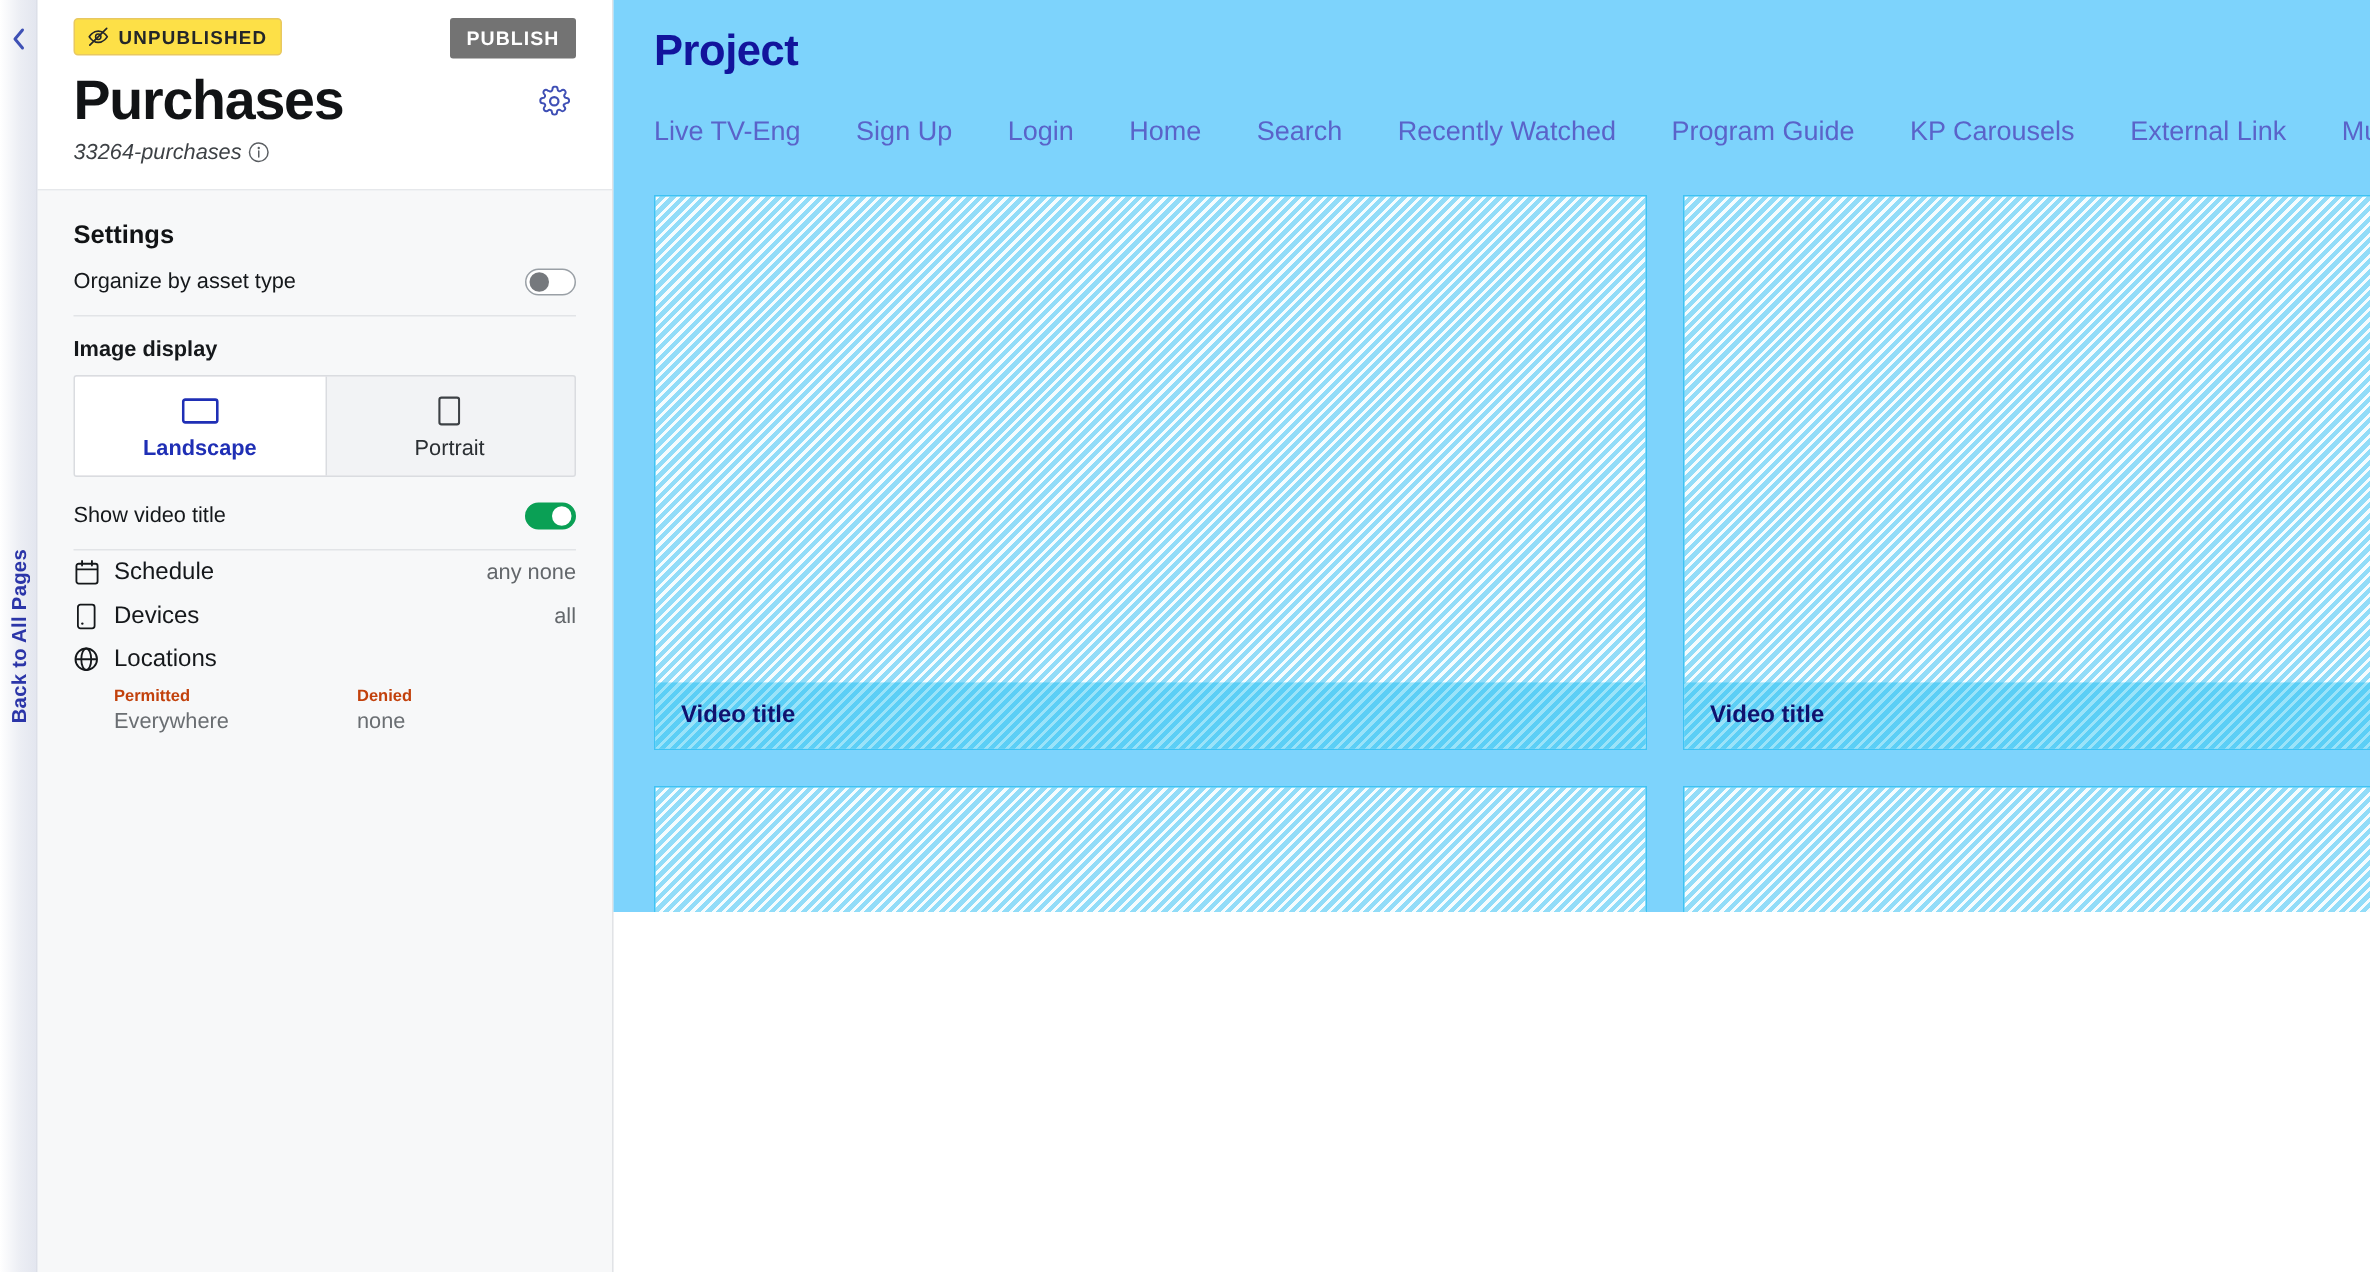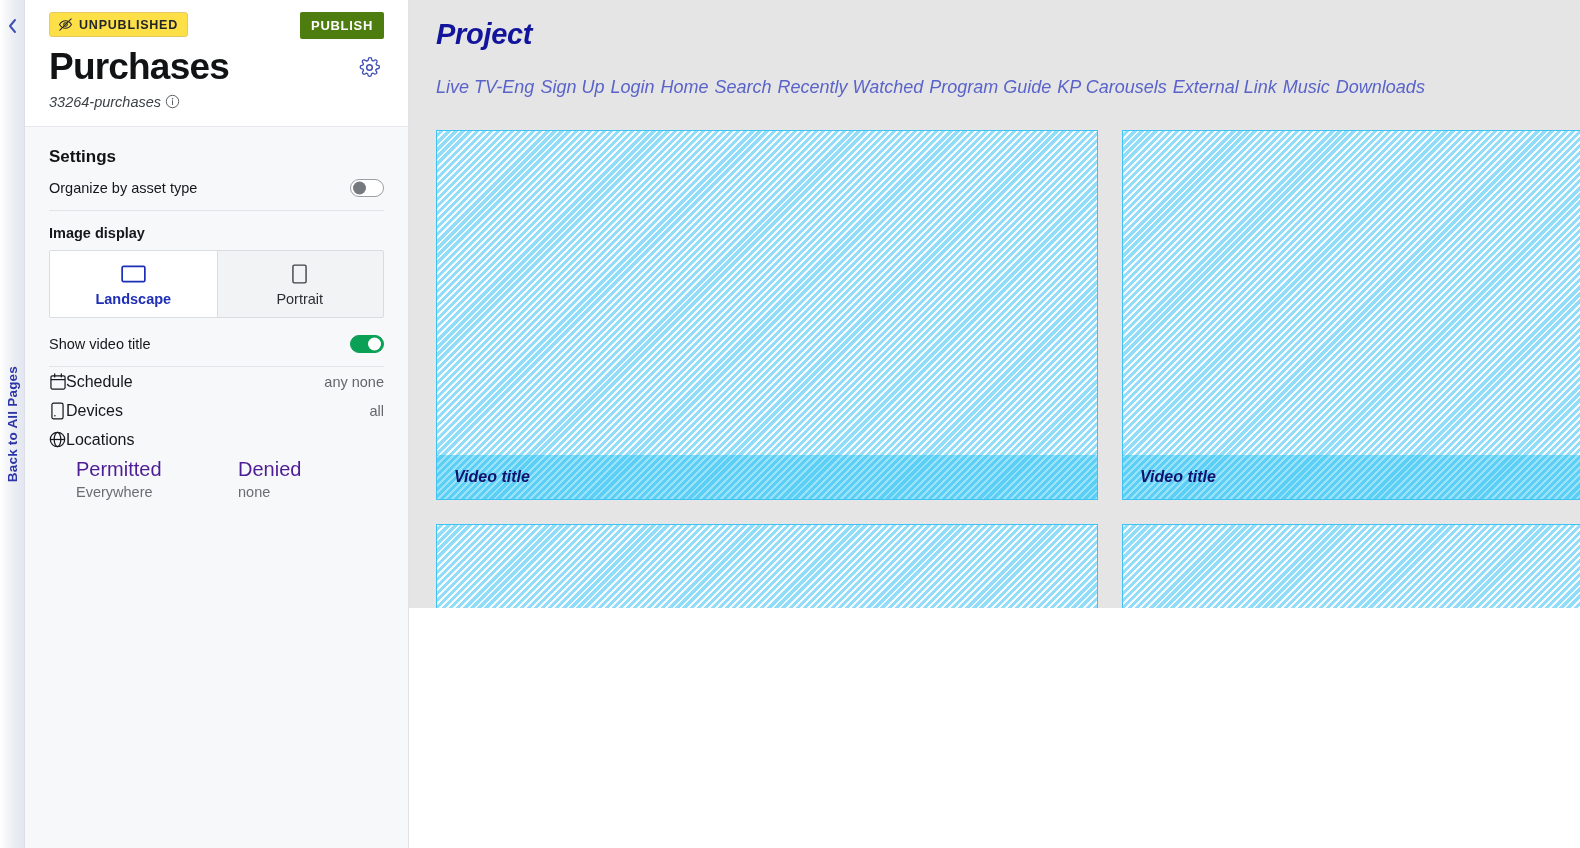--- a/index.html
+++ b/index.html
@@ -60,21 +60,21 @@
     background: #fde047;
     border: 1px solid #e8c860;
     border-radius: 3px;
     padding: 4px 9px 4px 8px;
     font-size: 12.5px; font-weight: 700;
     letter-spacing: 0.8px;
     color: #232629;
   }
   .badge svg { display: block; }
   .publish-btn {
-    background: #4d7c0f;
+    background: #737373;
     color: #ffffff;
     border: none;
     border-radius: 2px;
     font-family: inherit;
     font-size: 13px; font-weight: 700;
     letter-spacing: 0.7px;
     padding: 6px 11px;
     cursor: pointer;
   }
   .title-row { display: flex; align-items: center; justify-content: space-between; margin-top: 8px; }
@@ -145,48 +145,47 @@
     display: flex; align-items: center; justify-content: space-between;
     margin-top: 18px; margin-bottom: 4px;
   }
   .avail-title { font-size: 17px; font-weight: 700; color: #111315; }
   .edit-btn { background: none; border: none; cursor: pointer; padding: 2px; line-height: 0; }
 
   .avail-row {
     display: flex; align-items: center; justify-content: space-between;
     padding: 6px 0 5px 0;
   }
-  .avail-left { display: flex; align-items: center; }
+  .avail-left { display: flex; align-items: center; gap: 10px; }
   .avail-ico { width: 17px; display: flex; justify-content: center; line-height: 0; }
   .avail-name { font-size: 16px; color: #15181b; }
   .avail-val { font-size: 14.5px; color: #63676b; }
 
   .loc-grid {
     display: grid; grid-template-columns: 162px 1fr;
     padding-left: 27px; margin-top: 4px; row-gap: 3px;
   }
-  .loc-h { font-size: 20px; font-weight: 400; color: #4c1d95; }
+  .loc-h { font-size: 11px; font-weight: 700; color: #c2410c; }
   .loc-v { font-size: 14.5px; color: #6a6e72; }
 
   
   .main {
     flex: 1 1 auto; height: 608px;
-    background: #e5e5e5;
+    background: #7dd3fc;
     padding: 18px 0 0 27px;
     overflow: hidden;
     position: relative;
-    font-style: italic;
   }
   .proj-title {
     font-size: 29px; font-weight: 800;
     color: #12149c; letter-spacing: -0.3px;
     margin-bottom: 26px;
   }
   .nav {
-    display: flex; align-items: center; gap: 6px;
+    display: flex; align-items: center; gap: 37px;
     white-space: nowrap;
     margin-bottom: 32px;
   }
   .nav-item {
     font-size: 18px; color: #5a63c9;
     cursor: pointer; flex: 0 0 auto;
   }
 
   .cards {
     display: grid;

